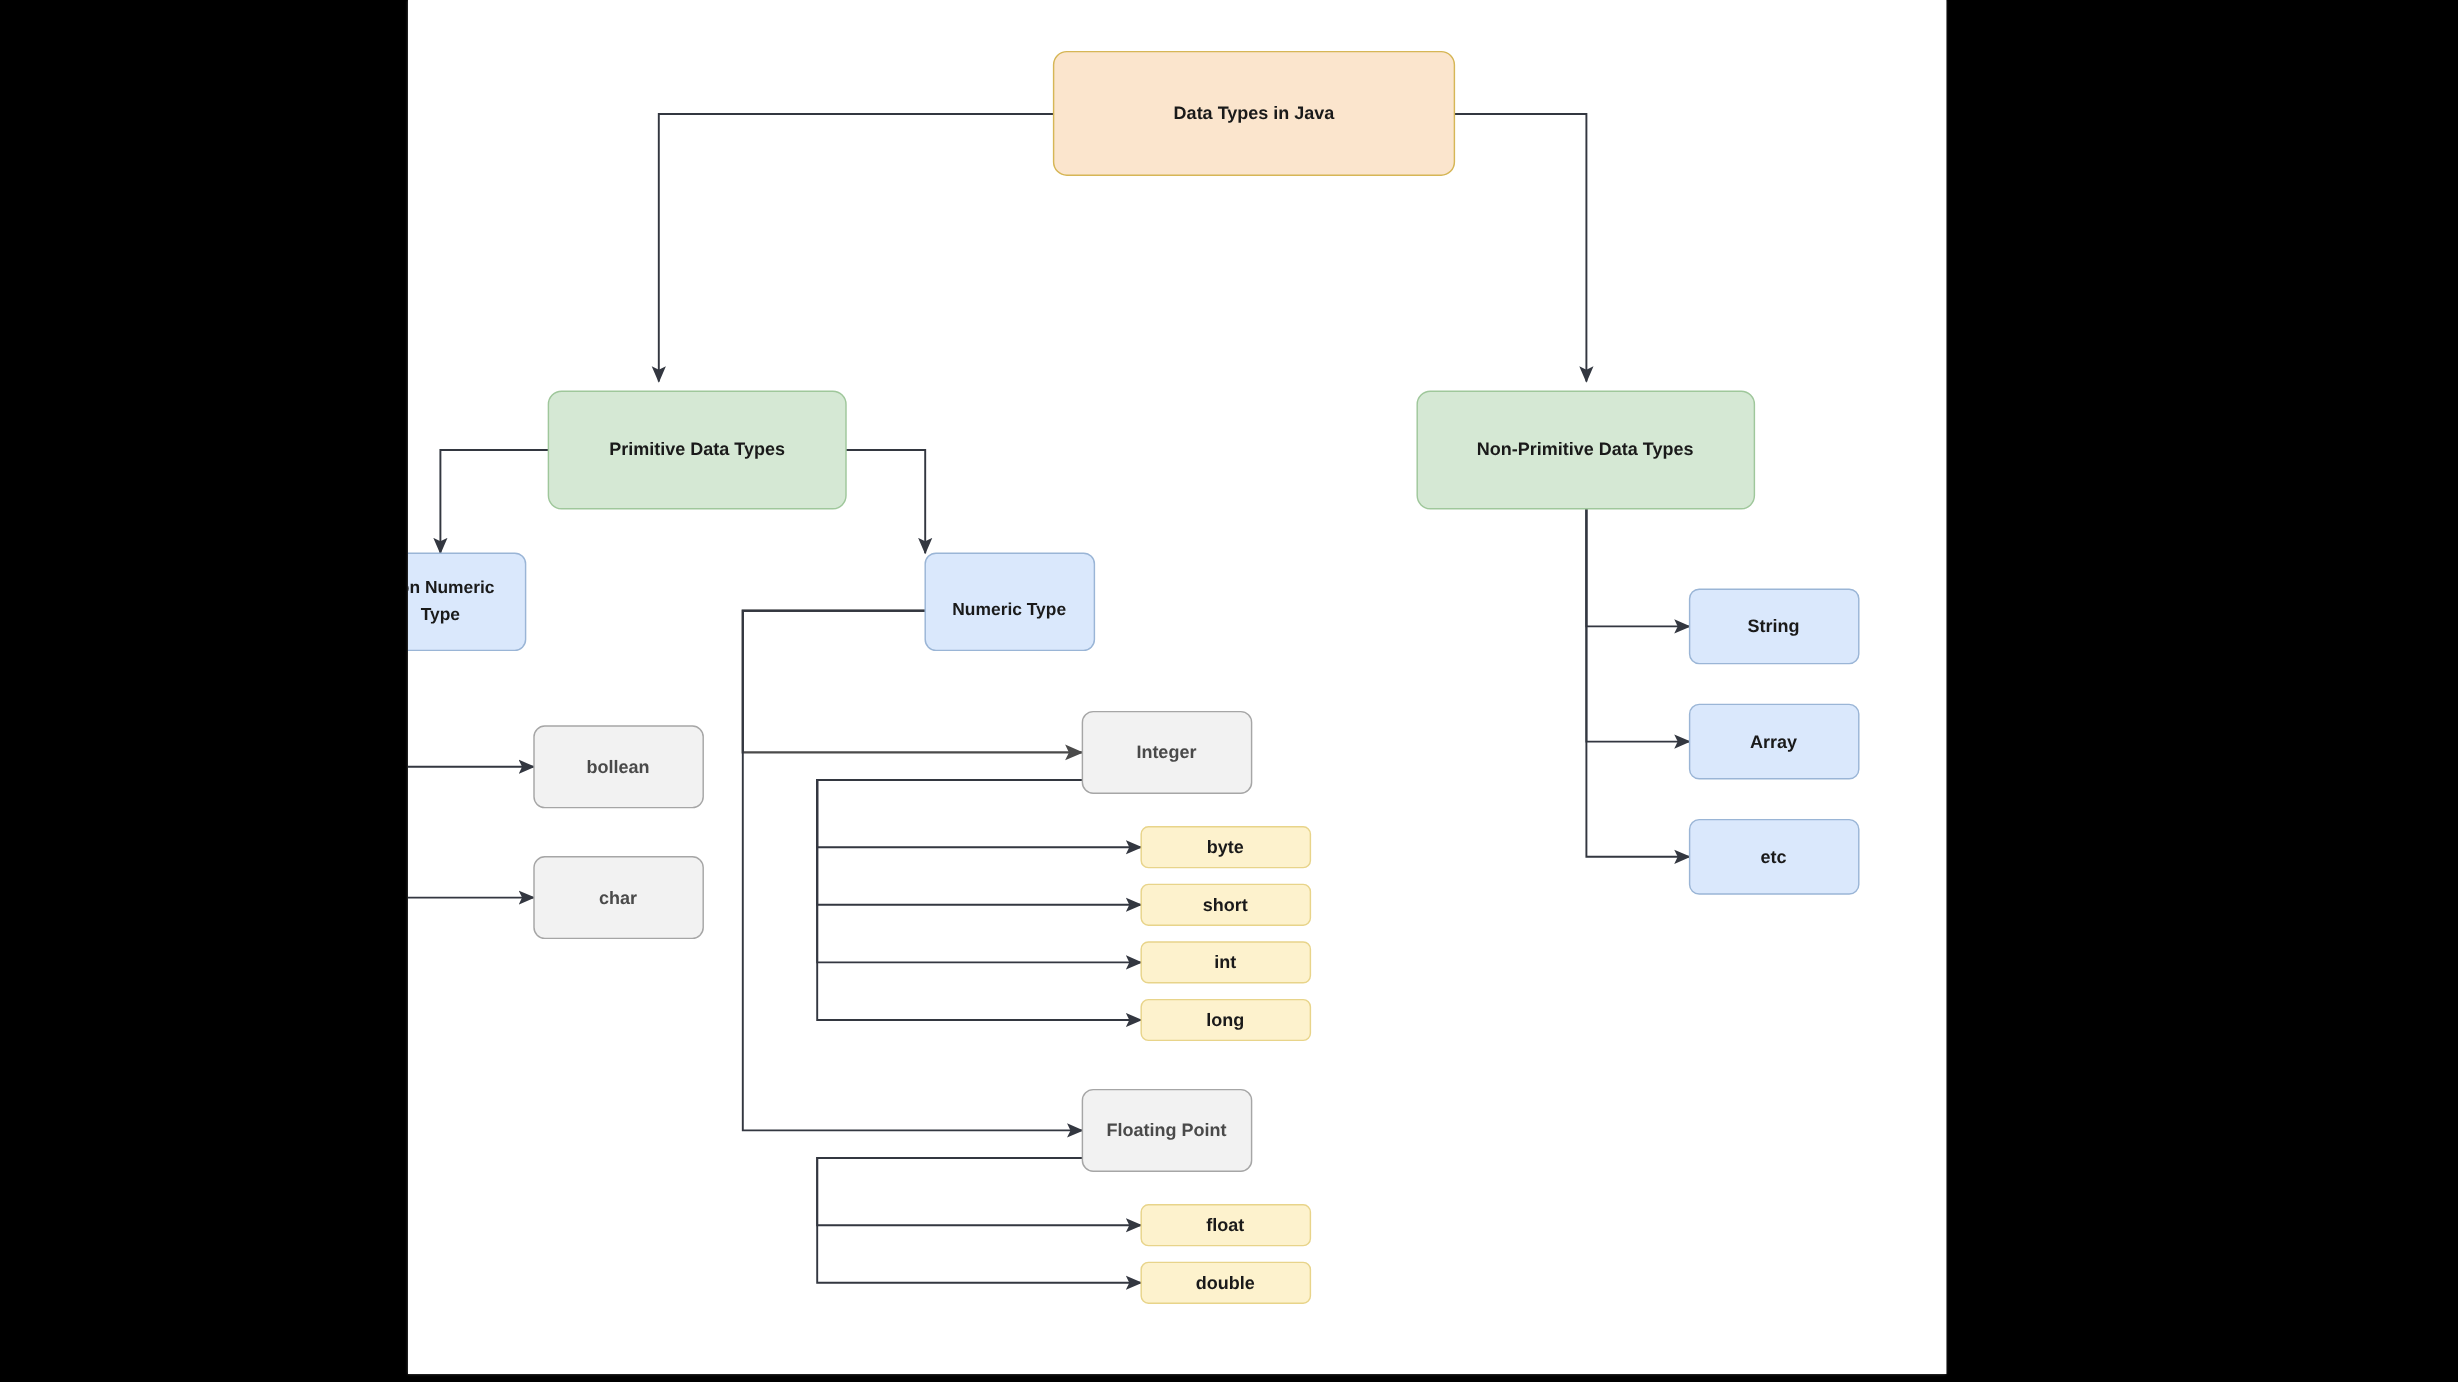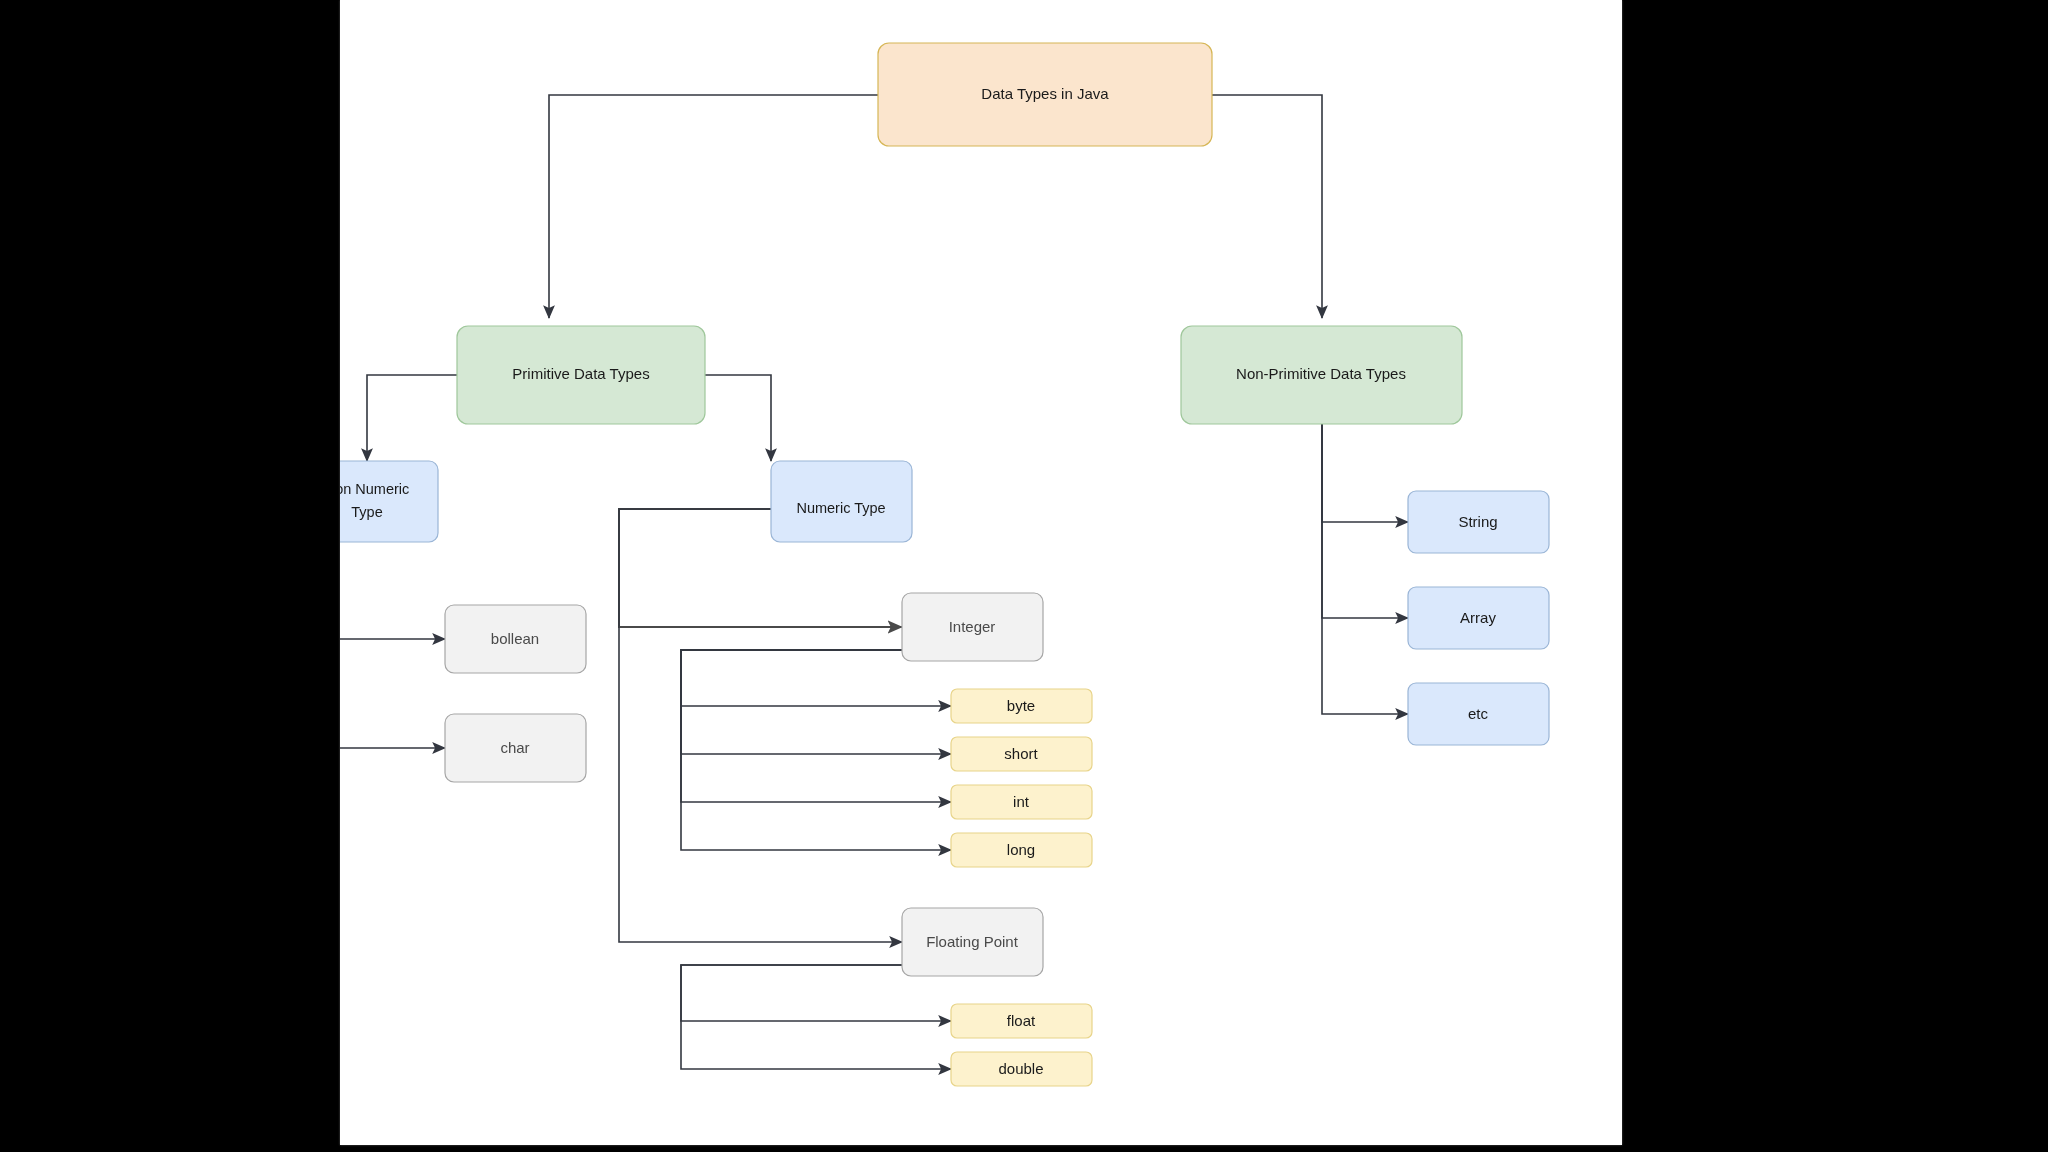--- a/index.html
+++ b/index.html
@@ -9,20 +9,21 @@
     width: 2048px;
     height: 1152px;
     overflow: hidden;
     font-family: "Liberation Sans", sans-serif;
   }
   #screen {
     position: relative;
     width: 2048px;
     height: 1152px;
     background: #000000;
+    font-weight: bold;
   }
   #canvas-sheet {
     position: absolute;
     left: 340px;
     top: 0px;
     width: 1282px;
     height: 1145px;
     background: #ffffff;
     box-shadow: 0 0 2px rgba(255,255,255,0.35);
     overflow: hidden;

